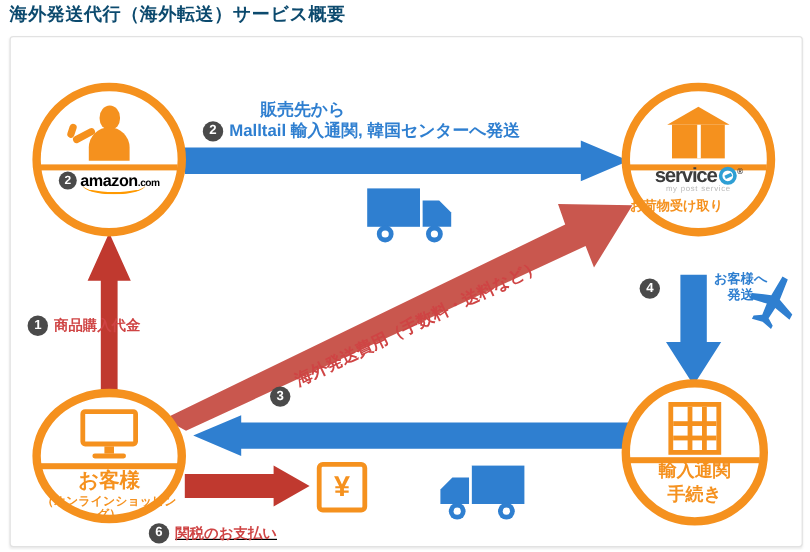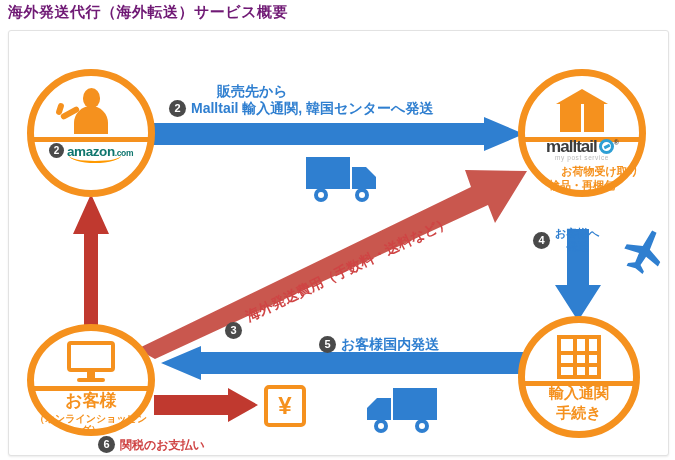--- a/index.html
+++ b/index.html
@@ -1,20 +1,20 @@
 <!DOCTYPE html>
 <html><head>
 <meta charset="utf-8">
 <style>
   html,body{margin:0;padding:0;background:#fff;}
   body{width:675px;height:460px;position:relative;overflow:hidden;
        font-family:"Liberation Sans","DejaVu Sans",sans-serif;}
 
   #page-title{position:absolute;left:8px;top:3px;font-size:15px;font-weight:bold;
-      color:#701a75;letter-spacing:0.5px;white-space:nowrap;}
+      color:#0c4a6e;letter-spacing:0.5px;white-space:nowrap;}
 
   #canvas{position:absolute;left:8px;top:30px;width:659px;height:424px;
       background:#fff;border:1px solid #e2e2e2;border-radius:3px;
       box-shadow:0 1px 2px rgba(0,0,0,.08);overflow:hidden;}
 
   
   .node{position:absolute;border-radius:50%;border:7px solid #f5911e;
         background:#fff;box-sizing:border-box;}
   .node .divider{position:absolute;left:0;right:0;height:5px;background:#f5911e;}
   .node .caption{position:absolute;left:0;right:0;text-align:center;
@@ -35,21 +35,21 @@
   .person .head{position:absolute;left:19px;top:0;width:17px;height:20px;
       border-radius:50% 50% 45% 45%;background:#f5911e;}
   .person .body{position:absolute;left:10px;top:18px;width:34px;height:28px;
       border-radius:17px 17px 0 0;background:#f5911e;}
   .person .arm{position:absolute;left:-4px;top:22px;width:20px;height:6px;
       background:#f5911e;transform:rotate(-28deg);border-radius:3px;}
   .person .arm2{position:absolute;left:-7px;top:15px;width:6px;height:12px;
       background:#f5911e;transform:rotate(18deg);border-radius:3px;}
 
   .brand-row{position:absolute;left:0;right:0;top:66px;text-align:center;}
-  .amazon{font-size:13.5px;font-weight:bold;color:#0f766e;letter-spacing:-.4px;
+  .amazon{font-size:13.5px;font-weight:bold;color:#000000;letter-spacing:-.4px;
       display:inline-block;position:relative;}
   .amazon .dotcom{font-size:8.5px;font-weight:bold;}
   .amazon .smile{position:absolute;left:2px;bottom:-4px;width:52px;height:7px;
       border-bottom:2.2px solid #f90;border-radius:0 0 60% 60%/0 0 100% 100%;}
   .badge-num{display:inline-block;width:15px;height:15px;border-radius:50%;
       background:#4a4a4a;color:#fff;font-size:10px;font-weight:bold;
       line-height:15px;text-align:center;vertical-align:2px;margin-right:3px;}
   .ebay{margin-top:7px;font-size:15px;font-weight:bold;font-style:italic;
       letter-spacing:-2px;line-height:1;}
   .ebay .e{color:#e53238;}.ebay .b{color:#0064d2;}
@@ -69,21 +69,21 @@
       font-size:17px;font-weight:bold;color:#3c3c3c;letter-spacing:-1px;
       line-height:1;}
   .mt-swirl{display:inline-block;width:15px;height:15px;border-radius:50%;
       border:3px solid #2e9fd4;vertical-align:-2px;margin-left:2px;
       box-sizing:border-box;position:relative;}
   .mt-swirl:after{content:"";position:absolute;left:2px;top:3px;width:6px;
       height:3px;background:#2e9fd4;transform:rotate(-25deg);}
   .mt-reg{font-size:7px;vertical-align:7px;color:#3c3c3c;}
   .mt-sub{position:absolute;left:0;right:0;top:78px;text-align:center;
       font-size:6.5px;color:#b9b9b9;letter-spacing:.6px;}
-  .mt-line1{position:absolute;left:0;right:0;top:88px;text-align:right;
+  .mt-line1{position:absolute;left:0;right:0;top:88px;text-align:left;
       font-size:11px;font-weight:bold;color:#f5911e;}
   .mt-line2{position:absolute;left:0;right:0;top:102px;text-align:center;
       font-size:11px;font-weight:bold;color:#f5911e;}
 
   
   .monitor{position:absolute;left:50%;top:10px;transform:translateX(-50%);
       width:48px;height:42px;}
   .monitor .screen{position:absolute;left:0;top:0;width:48px;height:31px;
       border:4px solid #f5911e;border-radius:4px;box-sizing:border-box;}
   .monitor .neck{position:absolute;left:20px;top:31px;width:8px;height:6px;
@@ -110,23 +110,23 @@
   .red-t{color:#cf4444;}
 
   #label2{left:160px;top:52px;font-size:14px;line-height:1.22;}
   #label2 .l1{margin-left:22px;display:block;padding-left:26px;}
   #label1{left:14px;top:232px;font-size:12px;}
   #label3{left:216px;top:291px;font-size:12px;}
   #label3-diag{left:238px;top:278px;font-size:14px;color:#cf4444;
       transform:rotate(-25.5deg);transform-origin:left center;font-weight:bold;}
   #label4{left:524px;top:196px;font-size:11px;line-height:1.15;}
   #label4 .num{vertical-align:6px;}
-  #label4 .t{display:inline-block;text-align:center;color:#2f7fd0;}
+  #label4 .t{display:inline-block;text-align:center;color:#2f7fd0;margin-left:40px;}
   #label5{left:310px;top:305px;font-size:14px;}
-  #label6{left:89px;top:405px;font-size:12px;}
+  #label6{left:115px;top:405px;font-size:12px;text-decoration:underline;}
 
   
   .truck{position:absolute;}
   
   #yen-box{position:absolute;left:255px;top:354px;width:42px;height:42px;
       border:4px solid #f5911e;border-radius:5px;box-sizing:border-box;
       color:#f5911e;font-size:24px;font-weight:bold;text-align:center;
       line-height:34px;}
   
   #plane{position:absolute;left:612px;top:196px;}
@@ -221,24 +221,23 @@
     </div>
   </div>
 
   <div class="node" id="node-malltail">
     <div class="boxicon">
       <div class="lid"></div>
         <div class="body"></div>
         <div class="seam"></div>
     </div>
     <div class="divider"></div>
-    <div class="malltail-logo"><span>malltail</span><span class="mt-swirl"></span><span class="mt-reg">®</span></div>
+    <div class="malltail-logo"><span>service</span><span class="mt-swirl"></span><span class="mt-reg">®</span></div>
     <div class="mt-sub">my post service</div>
     <div class="mt-line1">お荷物受け取り</div>
-    <div class="mt-line2">検品・再梱包</div>
   </div>
 
   <div class="node" id="node-customer">
     <div class="monitor">
       <div class="screen"></div>
         <div class="neck"></div>
         <div class="base"></div>
     </div>
     <div class="divider"></div>
     <div class="caption" style="top:60px;font-size:17px;">お客様</div>
@@ -255,31 +254,31 @@
     <div class="divider"></div>
     <div class="caption" style="top:62px;font-size:15px;">輸入通関</div>
     <div class="caption" style="top:82px;font-size:15px;">手続き</div>
   </div>
 
   <div class="lab" id="label2">
     <span class="l1 blue-t">販売先から</span>
     <span class="num">2</span><span class="blue-t">Malltail 輸入通関, 韓国センターへ発送</span>
   </div>
 
+  <div class="lab" id="label1">
+    <span class="num">1</span><span class="red-t">商品購入代金</span>
+  </div>
 
   <div class="lab" id="label3">
     <span class="num">3</span>
   </div>
   <div class="lab" id="label3-diag">海外発送費用（手数料・送料など）</div>
 
   <div class="lab" id="label4">
     <span class="num">4</span><span class="t"><span>お客様へ</span><br><span>発送</span></span>
   </div>
 
-  <div class="lab" id="label5">
-    <span class="num">5</span><span class="blue-t">お客様国内発送</span>
-  </div>
 
   <div class="lab" id="label6">
     <span class="num">6</span><span class="red-t">関税のお支払い</span>
   </div>
 
 </div>
 
 </body></html>

